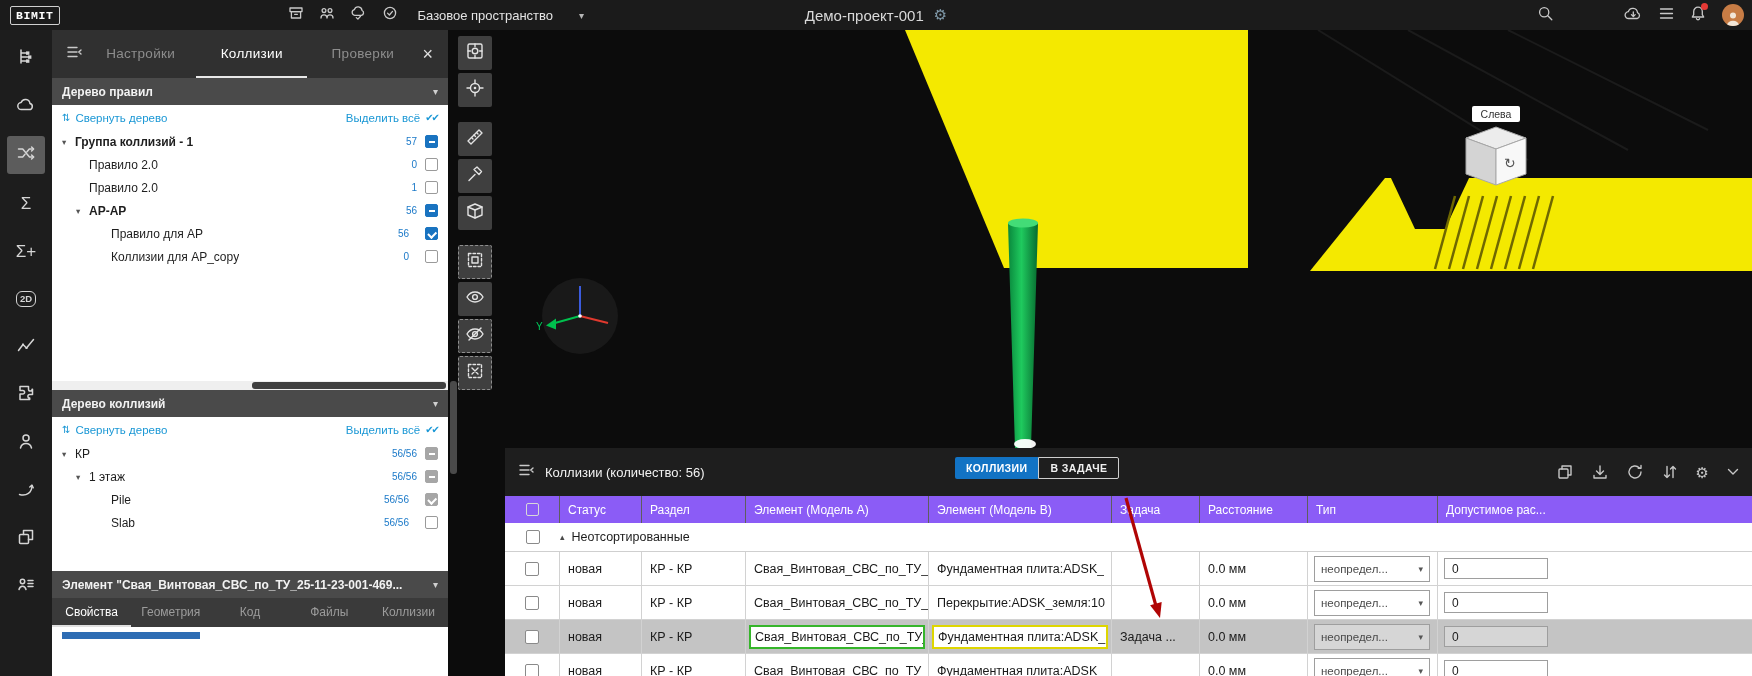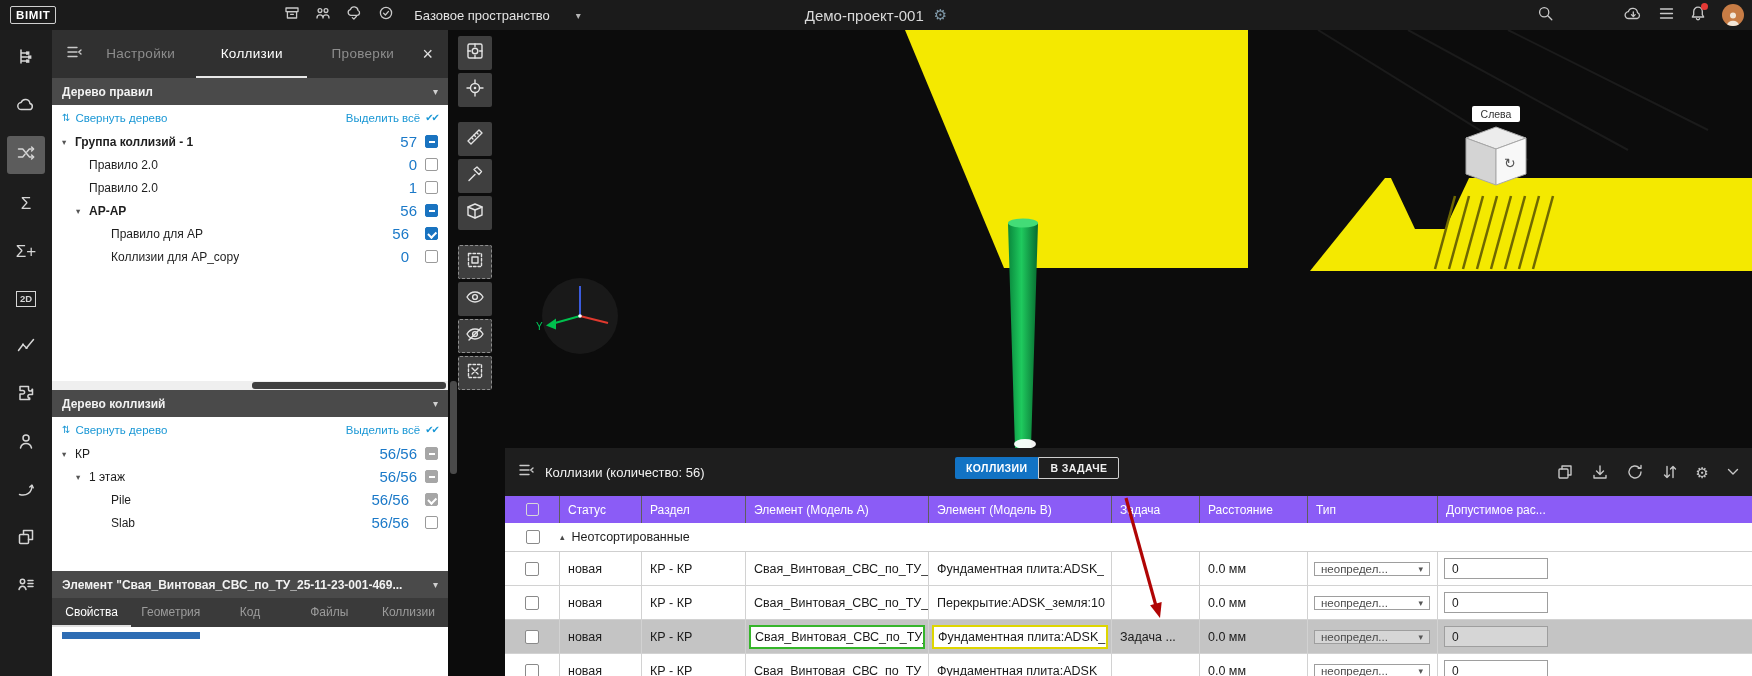--- a/index.html
+++ b/index.html
@@ -1,21 +1,21 @@
 <!DOCTYPE html>
 <html><head>
 <meta charset="utf-8">
 <style>
   * { margin:0; padding:0; box-sizing:border-box; }
   html,body { width:1752px; height:676px; overflow:hidden; }
   body { position:relative; background:#000; font-family:"Liberation Sans","DejaVu Sans",sans-serif; }
 
   
   #topbar { position:absolute; left:0; top:0; width:1752px; height:30px; background:#1b1b1b; display:flex; align-items:center; z-index:20; }
-  .logo { margin-left:10px; border:1px solid #cfcfcf; color:#fff; font-size:11.5px; font-weight:bold; letter-spacing:.6px; padding:2px 5px; border-radius:2px; flex:none; }
+  .logo { margin-left:10px; border:1px solid #cfcfcf; color:#fff; font-size:11.5px; font-weight:bold; letter-spacing:.6px; padding:2px 5px; border-radius:2px; flex:none;font-family:Liberation Mono, monospace; }
   .tb-icons { display:flex; gap:15px; margin-left:228px; align-items:center; }
   .tbicon svg *, .tbr svg * { stroke:#c9c9c9; fill:none; stroke-width:1.3; stroke-linecap:round; stroke-linejoin:round; }
   .workspace { display:flex; align-items:center; margin-left:20px; color:#e3e3e3; font-size:13px; cursor:pointer; }
   .workspace .car { color:#b5b5b5; font-size:10px; margin-left:26px; }
   .tb-title { position:absolute; left:0; right:0; top:0; height:30px; display:flex; align-items:center; justify-content:center; gap:10px; pointer-events:none; }
   .tb-title .ttl { color:#d9d9d9; font-size:15px; }
   .tb-title .gear { color:#7f98a8; font-size:15px; pointer-events:auto; cursor:pointer; }
   .tb-right { margin-left:auto; display:flex; align-items:center; gap:16px; margin-right:8px; }
   .tb-right .tbr { cursor:pointer; }
   .tb-sep { width:38px; }
@@ -25,21 +25,21 @@
   .avatar svg { display:block; }
 
   
   #sidebar { position:absolute; left:0; top:30px; width:52px; height:646px; background:#1d1d1d; padding-top:5px; z-index:15; }
   .stool { width:52px; height:48px; display:flex; align-items:center; justify-content:center; cursor:pointer; }
   .stool .wrap { width:38px; height:38px; display:flex; align-items:center; justify-content:center; border-radius:3px; }
   .stool.active .wrap { background:#5c5c5c; }
   .sicon svg * { stroke:#d5d5d5; fill:none; stroke-width:1.5; stroke-linecap:round; stroke-linejoin:round; }
   .sicon svg .f { fill:#d5d5d5; stroke:none; }
   .sym { color:#d5d5d5; font-size:17px; line-height:1; }
-  .badge2d { color:#d5d5d5; border:1.5px solid #d5d5d5; border-radius:0; font-size:9.5px; font-weight:bold; padding:2px 3px; line-height:1; }
+  .badge2d { color:#d5d5d5; border:1.5px solid #d5d5d5; border-radius:6px; font-size:9.5px; font-weight:bold; padding:2px 3px; line-height:1; }
 
   
   #panel { position:absolute; left:52px; top:30px; width:396px; height:646px; background:#0ea5e9; display:flex; flex-direction:column; z-index:15; }
   .panel-tabs { height:48px; background:#303030; display:flex; align-items:center; flex:none; }
   .pmenu { margin:0 2px 0 13px; cursor:pointer; }
   .pmenu svg *, .tmenu svg * { stroke:#c9c9c9; fill:none; stroke-width:1.4; stroke-linecap:round; }
   .ptab { flex:1; text-align:center; height:48px; line-height:48px; font-size:13.5px; color:#8d8d8d; letter-spacing:.3px; cursor:pointer; }
   .ptab.active { color:#fff; box-shadow:inset 0 -2px 0 #e8e8e8; }
   .pclose { color:#e0e0e0; font-size:18px; margin:0 15px 0 4px; cursor:pointer; line-height:1; }
   .section-head { height:27px; background:#4a4a4a; color:#f2f2f2; font-size:12px; font-weight:bold; display:flex; align-items:center; padding:0 10px; flex:none; cursor:pointer; }
@@ -50,21 +50,21 @@
   .link .ic { font-size:10px; }
   .link .dch { font-size:10px; letter-spacing:-2px; }
   .tree { flex:none; background:#fff; }
   .trow { height:23px; display:flex; align-items:center; padding-left:10px; font-size:12px; color:#1e1e1e; cursor:pointer; }
   .trow.lvl1 { padding-left:24px; }
   .trow.lvl2 { padding-left:38px;gap:8px; }
   .arrow { width:13px; font-size:8.5px; color:#555; flex:none; }
   .noarrow { width:13px; flex:none; }
   .tlabel { white-space:nowrap; overflow:hidden; }
   .tlabel.b { font-weight:bold; }
-  .tcount { margin-left:auto; color:#1b79c8; font-size:15px; flex:none; }
+  .tcount { margin-left:auto; color:#1b79c8; font-size:10px; flex:none; }
   .cb { width:13px; height:13px; border:1px solid #9a9a9a; border-radius:2px; background:#fff; position:relative; flex:none; margin:0 10px 0 8px; cursor:pointer; }
   .cb.indeterminate,.cb.checked { background:#1973c0; border-color:#1973c0; }
   .cb.gray-ind,.cb.gray-checked { background:#a6a6a6; border-color:#a6a6a6; }
   .cb.indeterminate::after,.cb.gray-ind::after { content:""; position:absolute; left:2.5px; top:5px; width:6px; height:2px; background:#fff; }
   .cb.checked::after,.cb.gray-checked::after { content:""; position:absolute; left:2px; top:2.5px; width:6px; height:3.5px; border-left:2px solid #fff; border-bottom:2px solid #fff; transform:rotate(-45deg); }
   .spacer1 { height:113px; flex:none; background:#fff; }
   .hscroll { height:9px; background:#efefef; flex:none; position:relative; cursor:pointer; }
   .hthumb { position:absolute; right:2px; top:1px; height:7px; width:49%; background:#3f3f3f; border-radius:3px; }
   .subtabs { height:29px; display:flex; border-bottom:1px solid #dcdcdc; flex:none; background:#fff; }
   .stab { flex:1; text-align:center; line-height:28px; font-size:12px; color:#8f8f8f; cursor:pointer; white-space:nowrap; }
@@ -116,21 +116,21 @@
   .crow { height:34px; display:flex; background:#fff; border-bottom:1px solid #d2d2d2; }
   .crow.selected { background:#c4c4c4; }
   .cc { display:flex; align-items:center; border-right:1px solid #d2d2d2; overflow:hidden; white-space:nowrap; color:#1a1a1a; font-size:12.5px; flex:none; }
   .cc.last { border-right:none; }
   .cc.c0 { justify-content:center; }
   .cb.tblcb { margin:0; width:14px; height:14px; border-color:#8a8a8a; }
   .txt { padding-left:8px; overflow:hidden; }
   .cell-text.plain { padding-left:8px; overflow:hidden; }
   .cell-text.green-box, .cell-text.yellow-box { flex:1; margin:0 3px; border:2px solid #35b52a; background:#fff; padding:3px 4px; overflow:hidden; font-size:12.5px; }
   .cell-text.yellow-box { border-color:#ded600; }
-  .dropdown { width:116px; height:14px; border:1px solid #9e9e9e; background:#fff; margin-left:6px; display:flex; align-items:center; justify-content:space-between; padding:0 6px; cursor:pointer; }
+  .dropdown { width:116px; height:14px; border:1px solid #9e9e9e; background:#fff; margin-left:6px; display:flex; align-items:center; justify-content:space-between; padding:12px 6px; cursor:pointer; }
   .dd-text { font-size:11.5px; color:#4a4a4a; overflow:hidden; white-space:nowrap; }
   .dd-caret { font-size:9px; color:#555; margin-left:4px; }
   .inputbox { width:104px; height:21px; border:1px solid #9e9e9e; background:#fff; margin-left:6px; display:flex; align-items:center; padding:0 7px; font-size:12px; color:#1a1a1a; cursor:text; }
   .crow.selected .dropdown, .crow.selected .inputbox { background:#d6d6d6; }
   .arrow-overlay { position:absolute; left:0; top:0; pointer-events:none; z-index:12; }
 </style>
 </head>
 <body>
 
 <header id="topbar">

